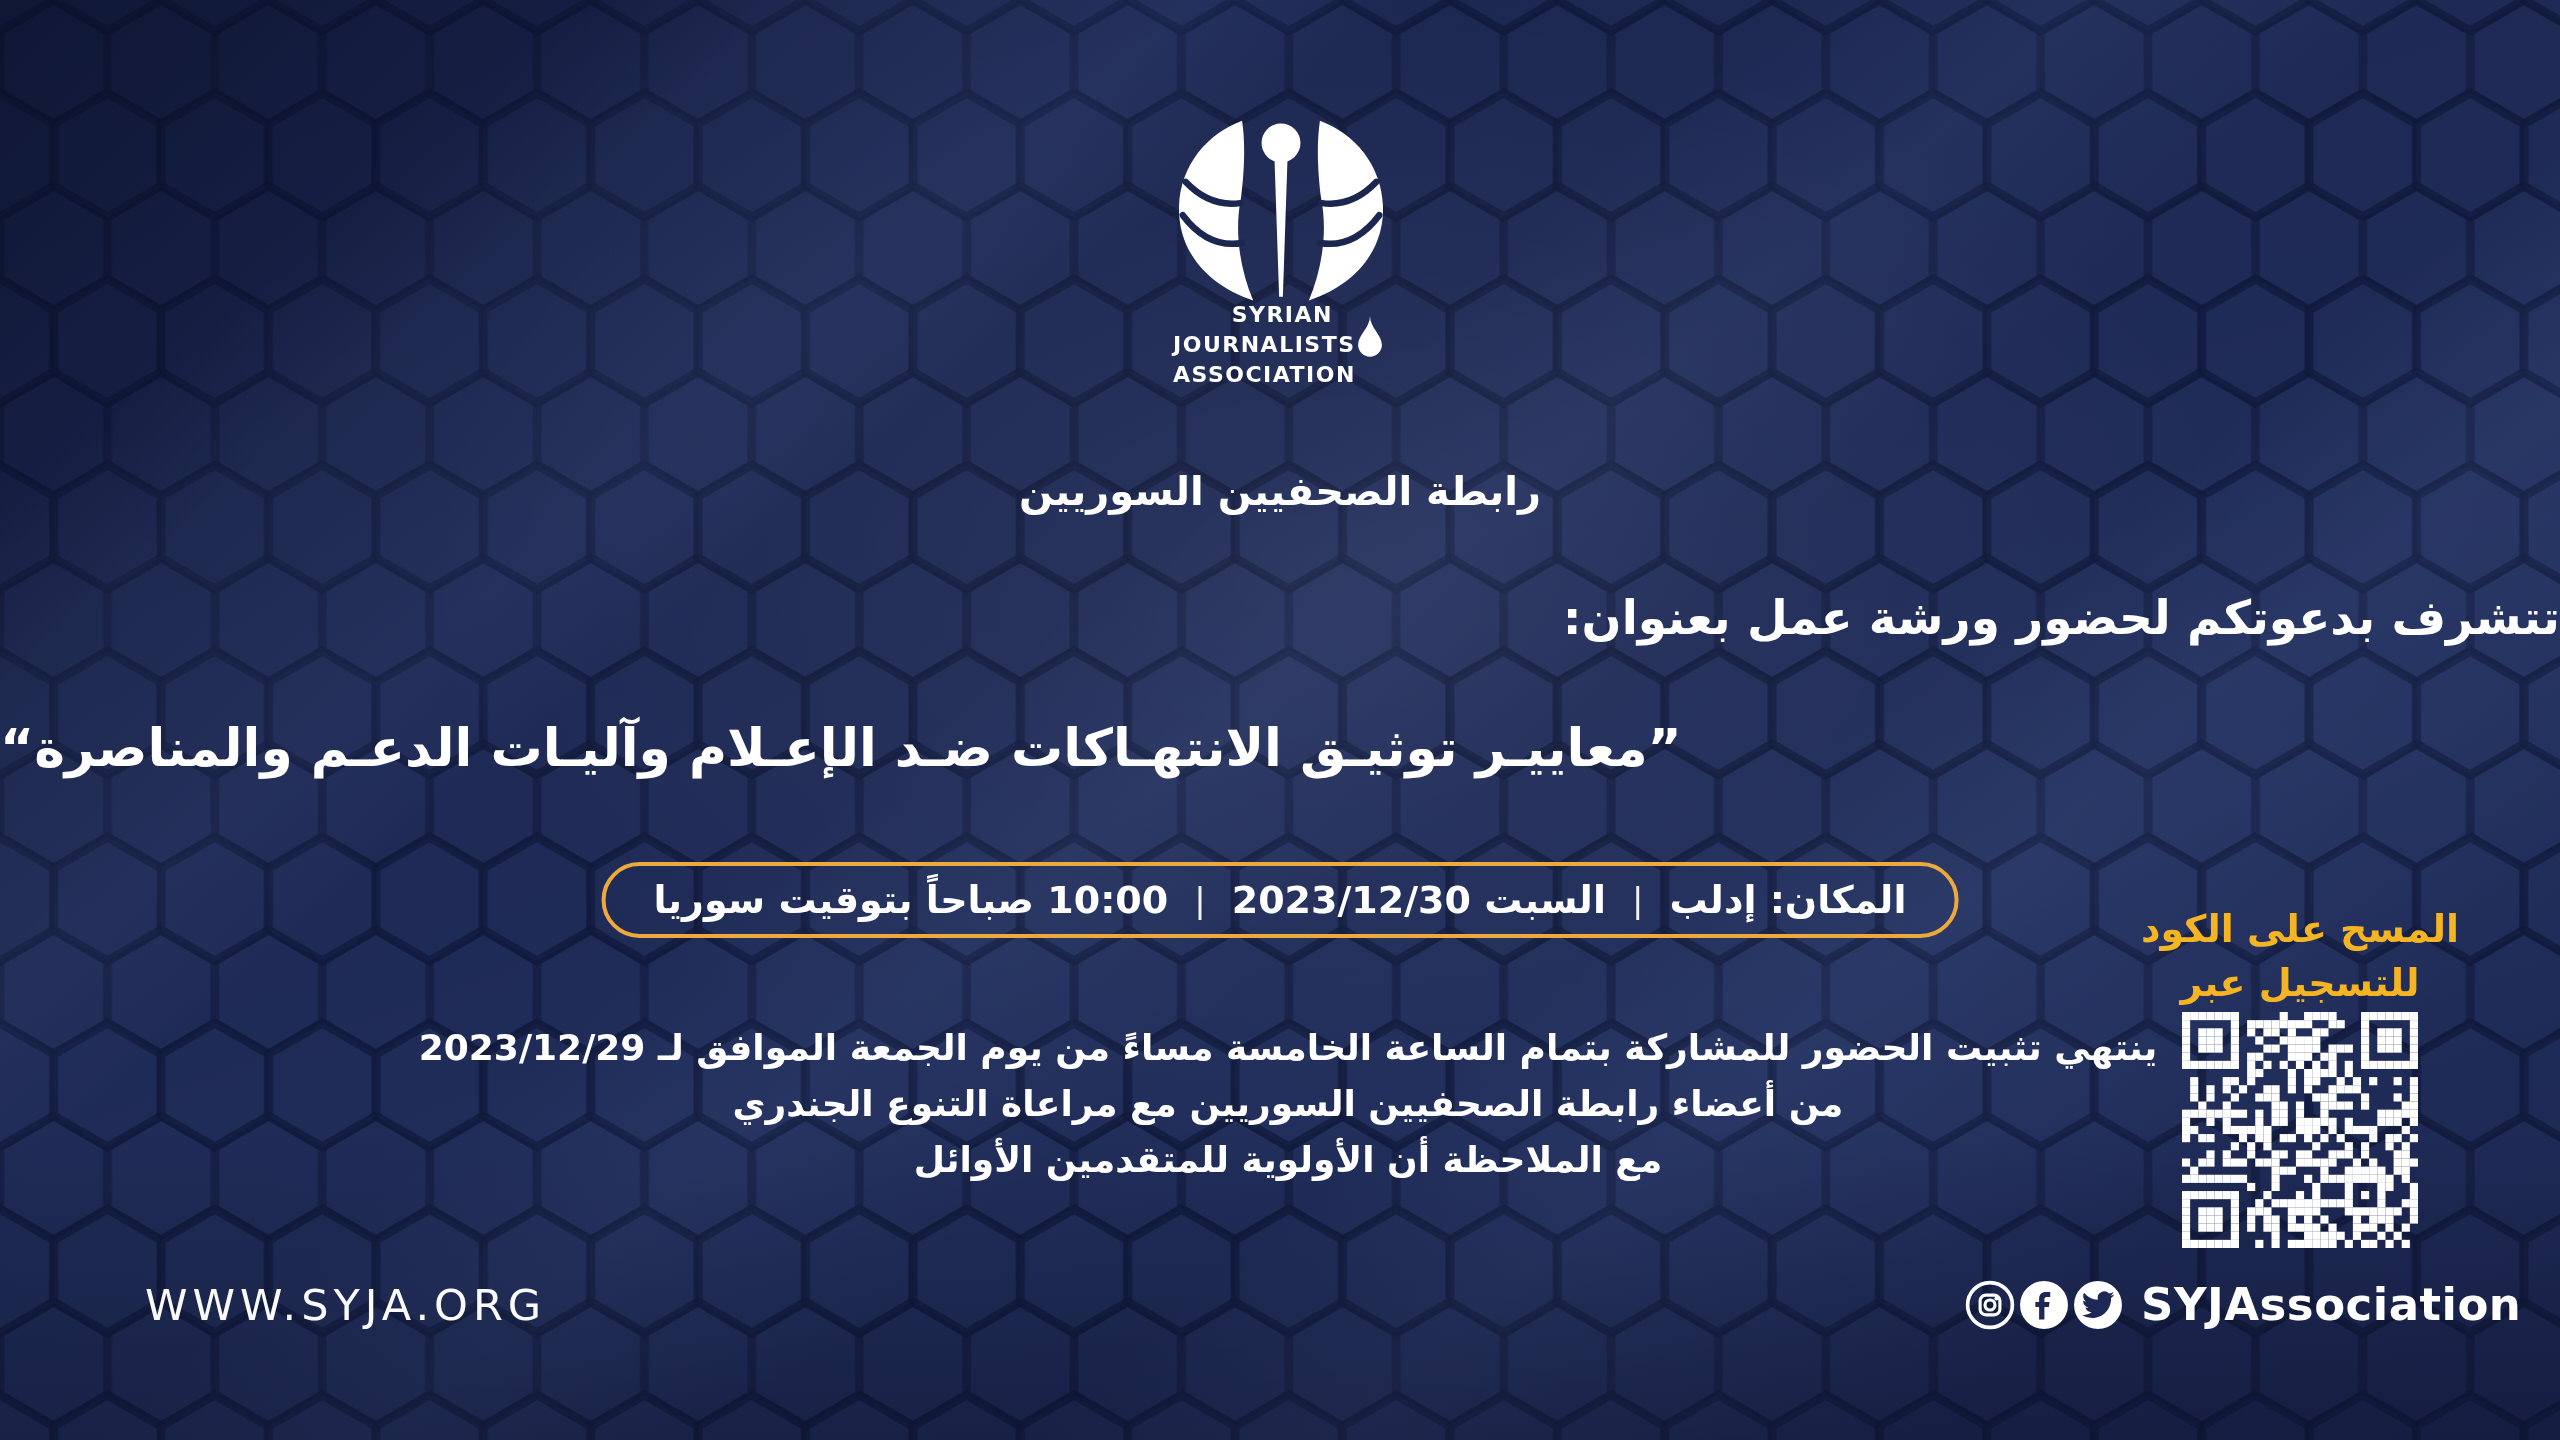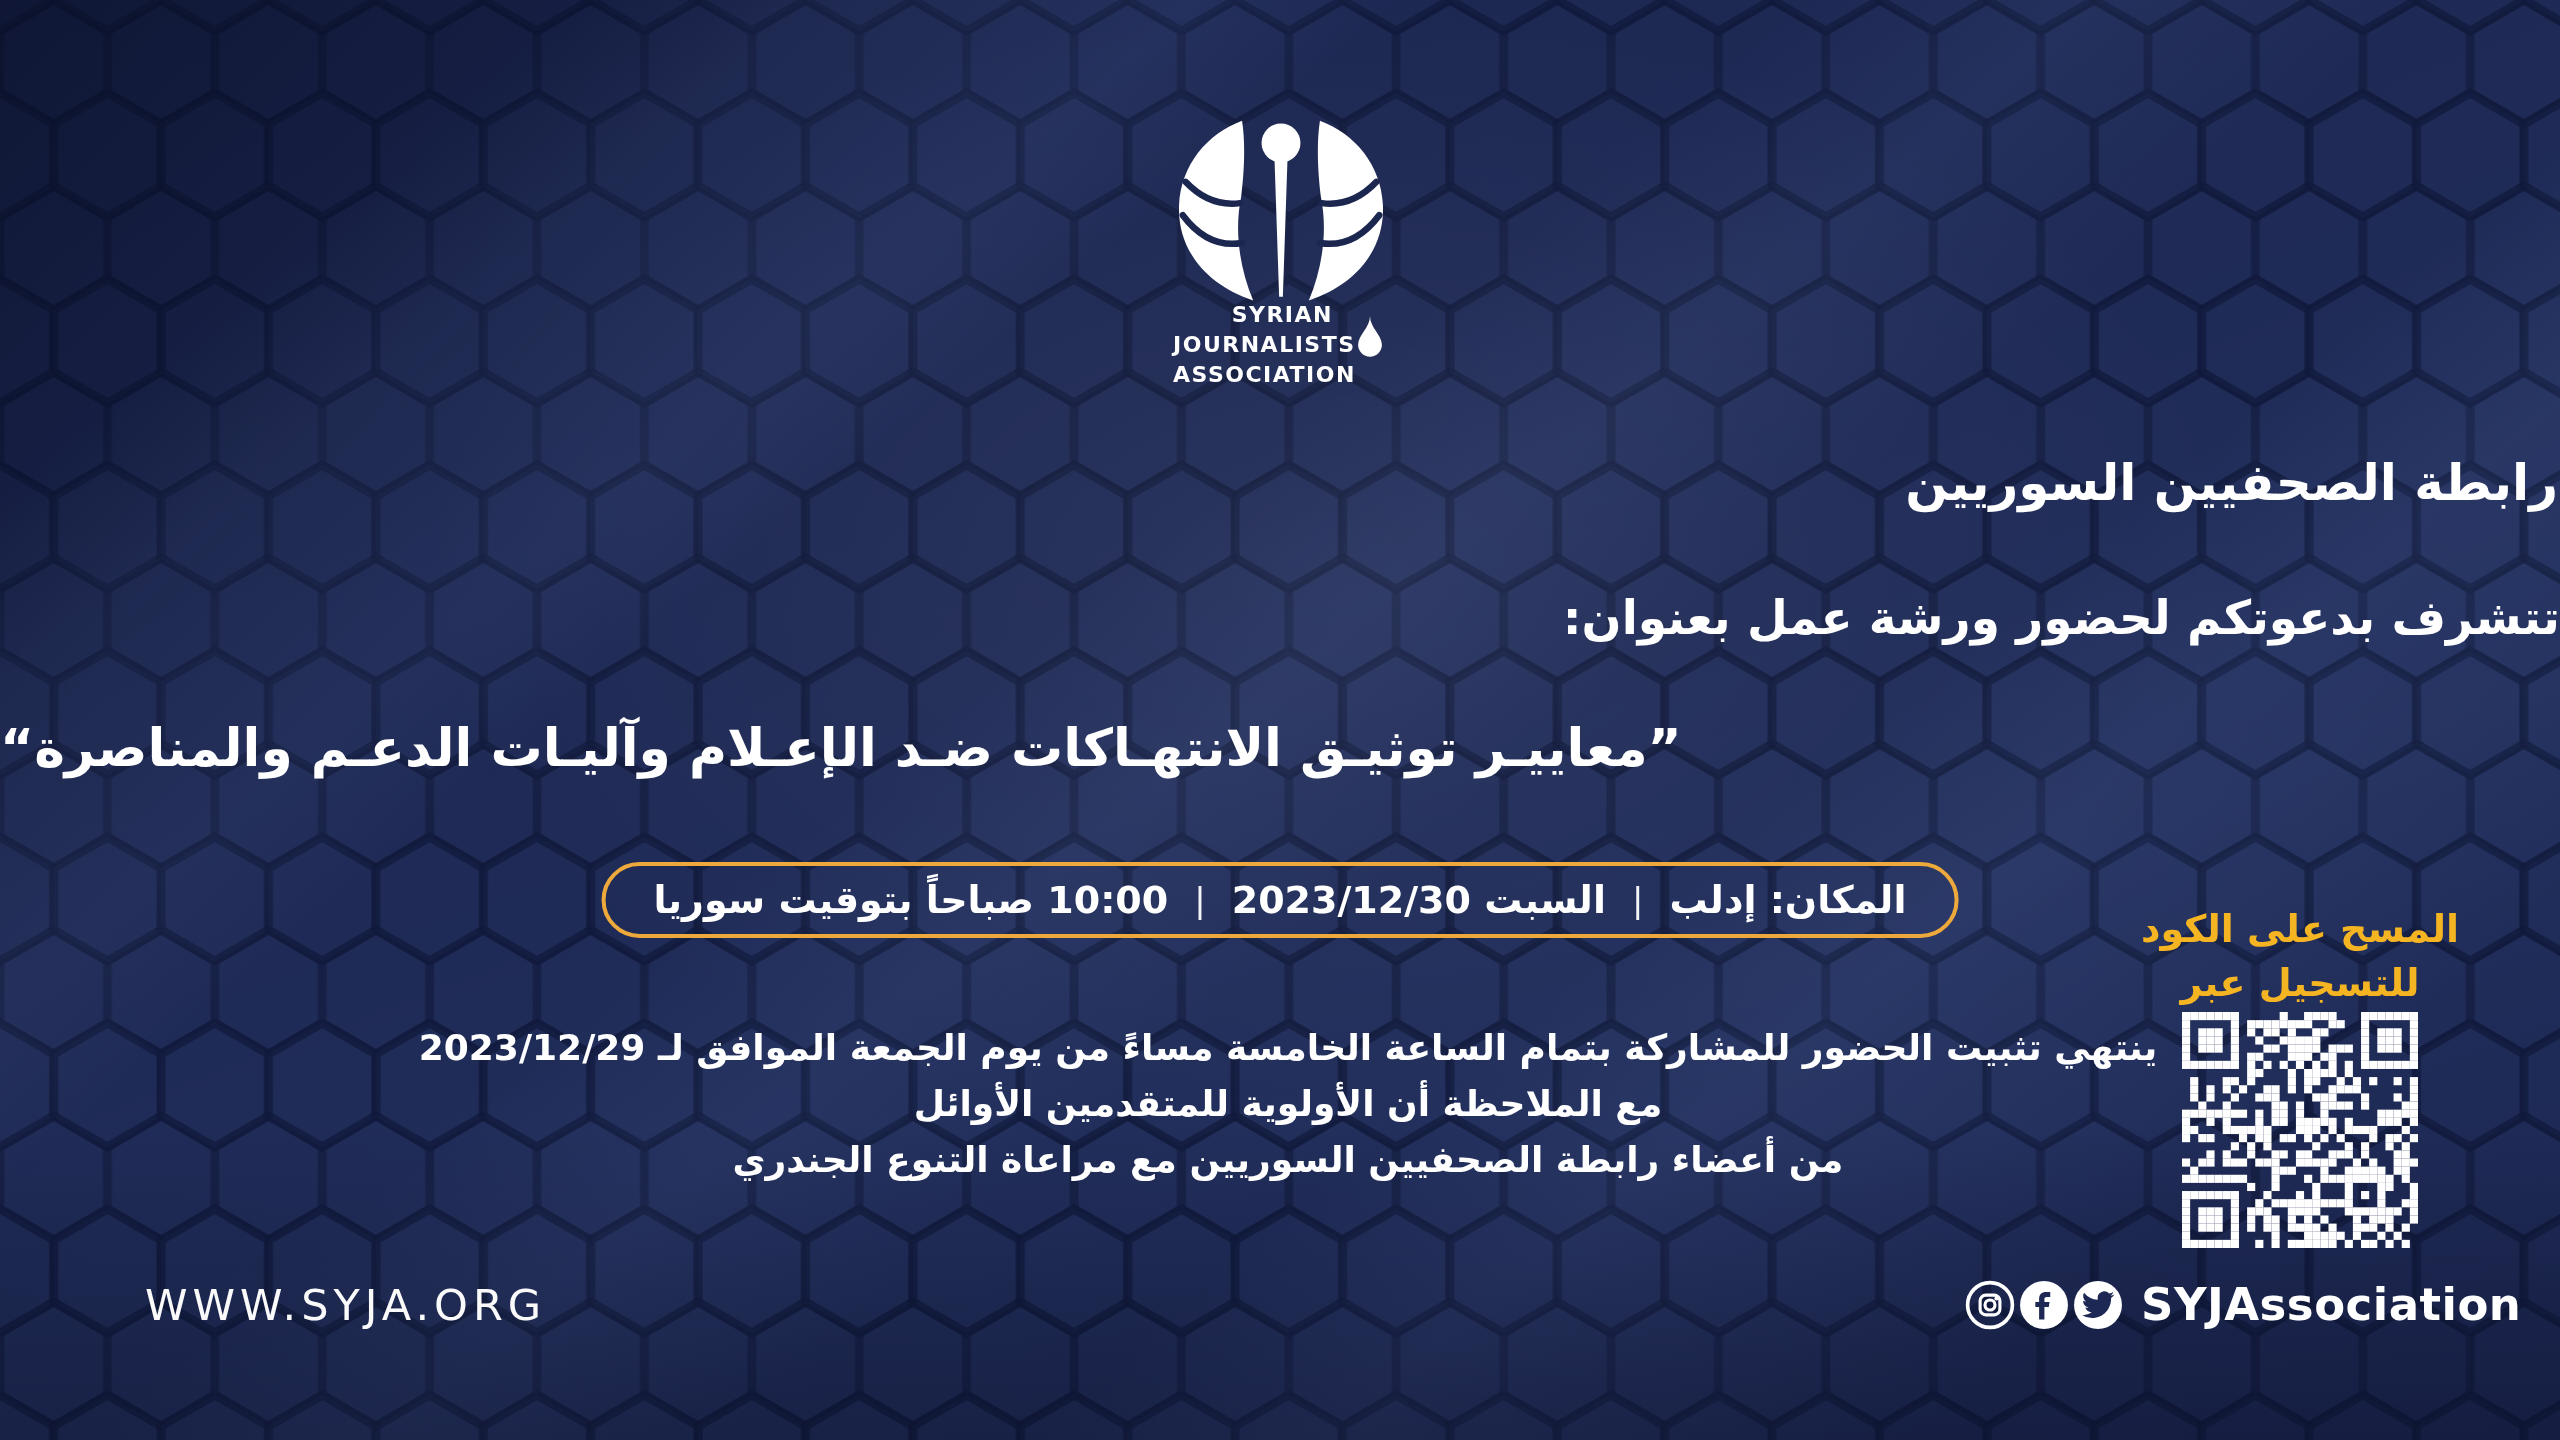--- a/index.html
+++ b/index.html
@@ -23,22 +23,22 @@
       linear-gradient(to top,rgba(9,13,36,.38),rgba(9,13,36,0) 22%);}
   
   .logo-wings{position:absolute;left:1142px;top:106px;width:278px;height:198px;}
   .logo-text-row{position:absolute;left:1040px;top:296px;width:480px;
     display:flex;justify-content:center;align-items:flex-start;gap:20px;}
   .logo-en{width:160px;text-align:right;font-size:22px;line-height:30px;font-weight:700;
     letter-spacing:1.5px;color:#fff;padding-top:4px;}
   .logo-drop{width:34px;height:52px;margin-top:16px;flex:none;}
   .logo-ar{width:158px;text-align:center;font-size:28px;line-height:32px;font-weight:700;color:#fff;}
   
-  .org-title{position:absolute;left:0;right:0;top:452px;
-    font-size:50px;font-weight:700;margin:2px;}
+  .org-title{position:absolute;left:0;right:0;top:452px;text-align:center;
+    font-size:40px;font-weight:700;margin:16px;}
   .invite-line{position:absolute;left:0;right:0;top:590px;text-align:right;
     font-size:47px;font-weight:700;margin:0;}
   .workshop-title{position:absolute;left:0;right:0;top:718px;text-align:left;
     font-size:52px;font-weight:700;margin:0;letter-spacing:.5px;}
   
   .pill{position:absolute;top:862px;left:50%;transform:translateX(-50%);
     display:inline-flex;align-items:center;gap:26px;
     border:4px solid #eda93b;border-radius:44px;padding:12px 48px;
     font-size:38px;font-weight:700;white-space:nowrap;}
   .pill .sep{font-weight:400;opacity:.95;font-size:34px;}
@@ -118,22 +118,22 @@
   <div class="pill" dir="rtl">
     <span>المكان: إدلب</span>
     <span class="sep">|</span>
     <span>السبت 2023/12/30</span>
     <span class="sep">|</span>
     <span>10:00 صباحاً بتوقيت سوريا</span>
   </div>
 
   <div class="details" dir="rtl">
     <div>ينتهي تثبيت الحضور للمشاركة بتمام الساعة الخامسة مساءً من يوم الجمعة الموافق لـ 2023/12/29</div>
+    <div>من أعضاء رابطة الصحفيين السوريين مع مراعاة التنوع الجندري</div>
     <div>مع الملاحظة أن الأولوية للمتقدمين الأوائل</div>
-    <div>من أعضاء رابطة الصحفيين السوريين مع مراعاة التنوع الجندري</div>
   </div>
 
   <div class="register-label" dir="rtl">
     <div>المسح على الكود</div>
     <div>للتسجيل عبر</div>
   </div>
   <svg class="qr" id="qr" viewBox="0 0 232 232">
       <g fill="#ffffff">
         <rect x="0" y="0" width="8" height="8"></rect>
         <rect x="8" y="0" width="8" height="8"></rect>

